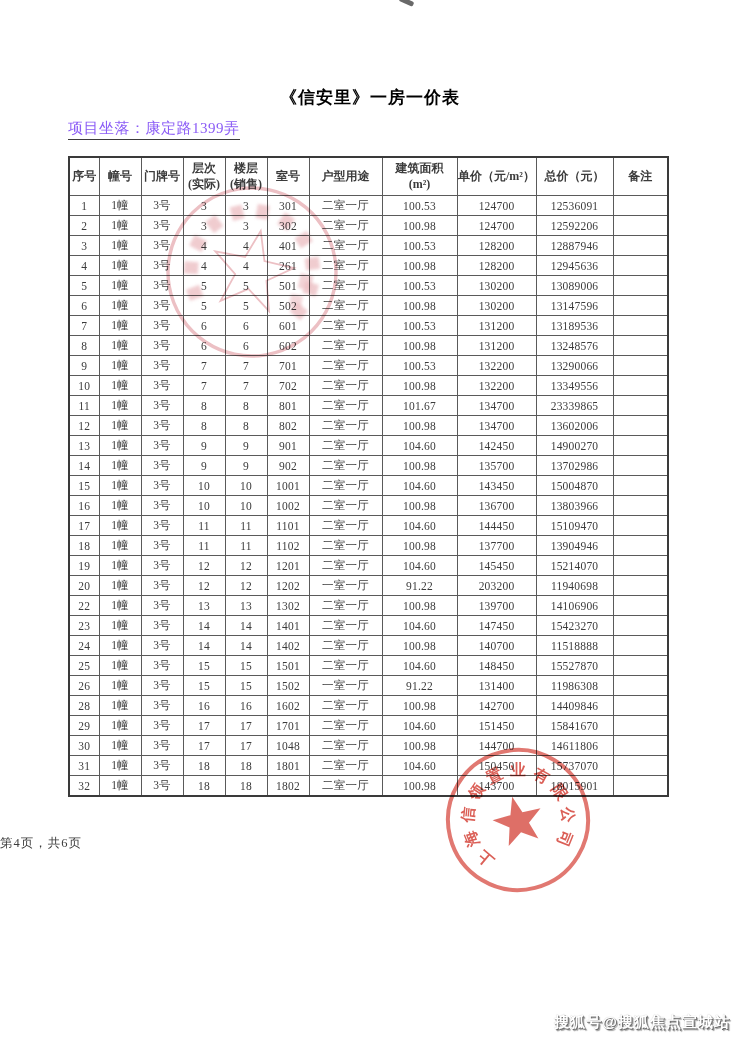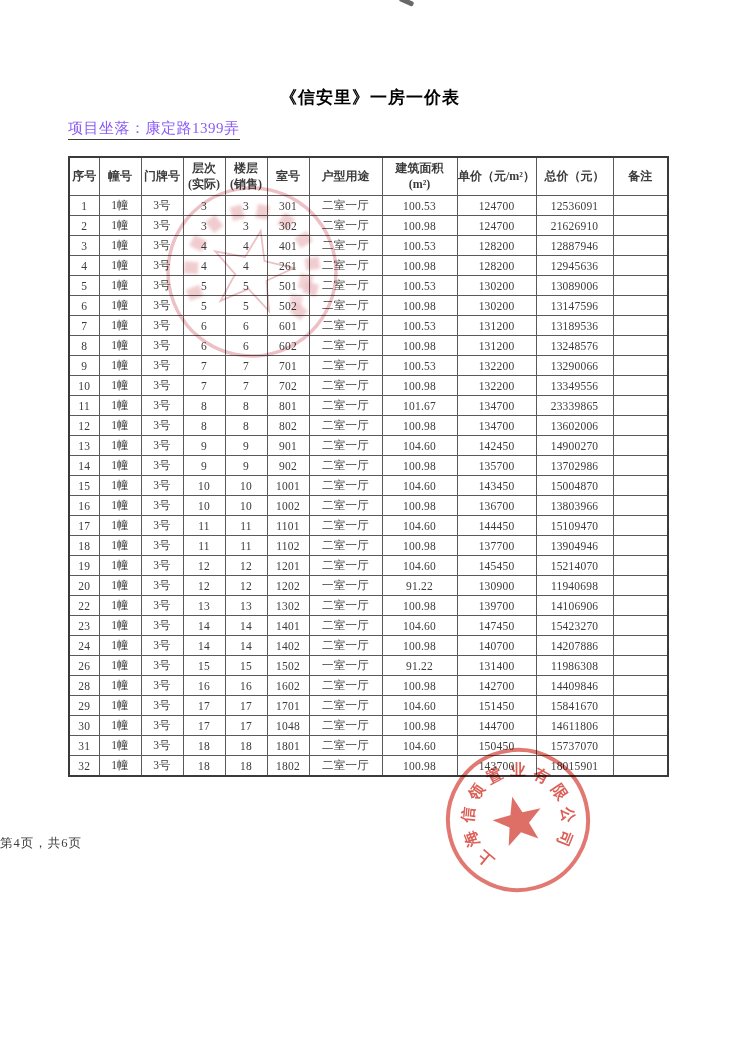--- a/index.html
+++ b/index.html
@@ -112,21 +112,21 @@
         <tr>
           <td>2</td>
           <td>1幢</td>
           <td>3号</td>
           <td>3</td>
           <td>3</td>
           <td>302</td>
           <td>二室一厅</td>
           <td>100.98</td>
           <td>124700</td>
-          <td>21626910</td>
+          <td>12592206</td>
           <td></td>
         </tr>
         <tr>
           <td>3</td>
           <td>1幢</td>
           <td>3号</td>
           <td>4</td>
           <td>4</td>
           <td>401</td>
           <td>二室一厅</td>
@@ -345,21 +345,21 @@
         </tr>
         <tr>
           <td>20</td>
           <td>1幢</td>
           <td>3号</td>
           <td>12</td>
           <td>12</td>
           <td>1202</td>
           <td>一室一厅</td>
           <td>91.22</td>
-          <td>130900</td>
+          <td>203200</td>
           <td>11940698</td>
           <td></td>
         </tr>
         <tr>
           <td>22</td>
           <td>1幢</td>
           <td>3号</td>
           <td>13</td>
           <td>13</td>
           <td>1302</td>
@@ -385,21 +385,34 @@
         <tr>
           <td>24</td>
           <td>1幢</td>
           <td>3号</td>
           <td>14</td>
           <td>14</td>
           <td>1402</td>
           <td>二室一厅</td>
           <td>100.98</td>
           <td>140700</td>
-          <td>14207886</td>
+          <td>11518888</td>
+          <td></td>
+        </tr>
+        <tr>
+          <td>25</td>
+          <td>1幢</td>
+          <td>3号</td>
+          <td>15</td>
+          <td>15</td>
+          <td>1501</td>
+          <td>二室一厅</td>
+          <td>104.60</td>
+          <td>148450</td>
+          <td>15527870</td>
           <td></td>
         </tr>
         <tr>
           <td>26</td>
           <td>1幢</td>
           <td>3号</td>
           <td>15</td>
           <td>15</td>
           <td>1502</td>
           <td>一室一厅</td>
@@ -521,14 +534,15 @@
             <text x="90" y="45" text-anchor="middle" transform="rotate(42 90 90)">有</text>
             <text x="90" y="45" text-anchor="middle" transform="rotate(70 90 90)">限</text>
             <text x="90" y="45" text-anchor="middle" transform="rotate(98 90 90)">公</text>
             <text x="90" y="45" text-anchor="middle" transform="rotate(126 90 90)">司</text>
           </g>
         <polygon points="90,66 96.2,83.5 114.7,84 100,95.2 105.3,113 90,102.5 74.7,113 80,95.2 65.3,84 83.8,83.5" fill="#d6493f" opacity=".9"></polygon>
       </g>
     </svg>
   </div>
 
+  <div class="watermark">搜狐号@搜狐焦点宣城站</div>
 
 </div>
 
 </body></html>

